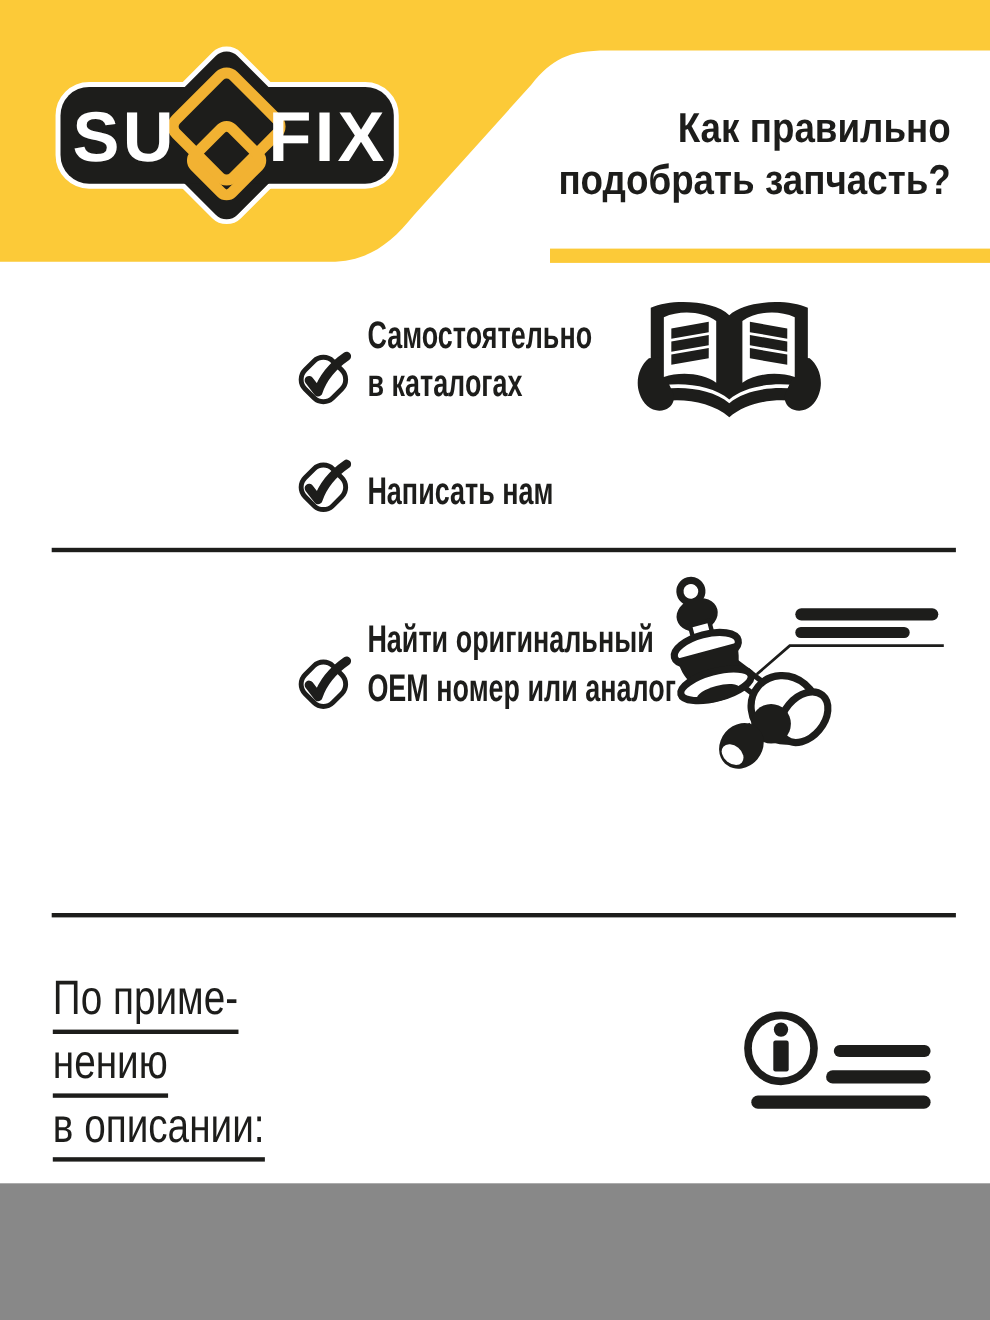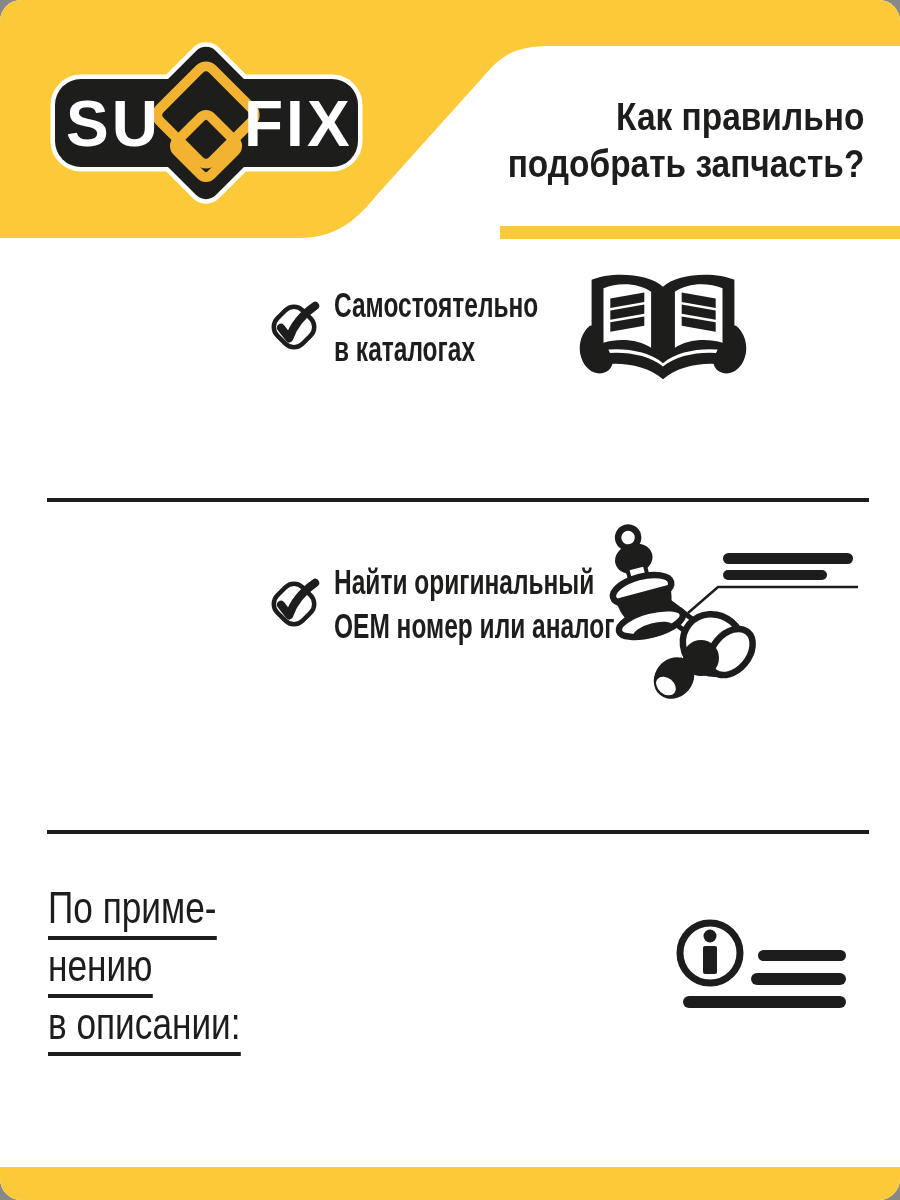--- a/index.html
+++ b/index.html
@@ -3,25 +3,24 @@
 <meta charset="utf-8">
 <style>
   :root{
     --yellow:#FCCA38;
     --gold:#F2B232;
     --ink:#1D1D1B;
   }
   *{box-sizing:border-box}
   html,body{margin:0;padding:0;background:#888}
   .canvas{
-    position:relative;width:900px;height:1200px;margin:0 auto;
+    position:relative;width:900px;height:1076px;margin:0 auto;
     background:#fff;overflow:hidden;
     font-family:"Liberation Sans","DejaVu Sans",sans-serif;
     color:var(--ink);
-    border-radius:21px;
   }
   svg{display:block}
   .yellow-f{fill:var(--yellow)}
   .ink-f{fill:var(--ink)}
 
   
   .header-svg{position:absolute;left:0;top:0;width:900px;height:280px}
   .logo-svg{position:absolute;left:38px;top:22px;width:345px;height:210px}
   .logo-text{font-family:"Liberation Sans","DejaVu Sans",sans-serif;font-weight:bold;font-size:64px;letter-spacing:3px;fill:#fff}
   .title{
@@ -33,21 +32,21 @@
   
   .sec-heading{position:absolute;left:48px}
   .h-line{
     display:table;font-size:44px;line-height:44px;font-weight:normal;
     padding-bottom:6px;border-bottom:4px solid var(--ink);margin:0 0 4px 0;
     transform:scaleX(.8);transform-origin:0 0;white-space:nowrap;
   }
 
   
   .items{position:absolute;left:268px;width:620px}
-  .item{display:flex;align-items:center;gap:14px}
+  .item{display:flex;align-items:flex-end;gap:14px}
   .check-icon{width:52px;height:52px;flex:0 0 auto;overflow:visible}
   .item-text{
     font-size:35px;line-height:44px;font-weight:bold;white-space:pre-line;
     transform:scaleX(.7);transform-origin:0 0;margin-top:0;width:640px;
   }
   .gap48{height:46px}
   .gap56{height:50px}
 
   .divider{position:absolute;left:47px;width:822px;height:4px;background:var(--ink)}
 
@@ -101,20 +100,26 @@
 
   <div class="items" style="top:283px">
     <div class="item">
       <svg class="check-icon" viewBox="0 0 64 64">
           <use href="#ck"></use>
         </svg>
       <div class="item-text">Самостоятельно
 в каталогах</div>
     </div>
     <div class="gap48"></div>
+    <div class="item">
+      <svg class="check-icon" viewBox="0 0 64 64">
+          <use href="#ck"></use>
+        </svg>
+      <div class="item-text">Написать нам</div>
+    </div>
   </div>
 
   <svg class="book-svg" viewBox="0 0 200 150">
     <g fill="var(--ink)">
       <path d="M100,24 C84,8 38,6 16,16 L16,102 C40,94 80,97 100,114 C120,97 160,94 184,102 L184,16 C162,6 116,8 100,24 Z"></path>
       <path d="M16,106 C40,98 80,101 100,118 C120,101 160,98 184,106 L184,119 C160,111 122,114 100,133 C78,114 40,111 16,119 Z"></path>
       <path d="M14,70 C4,78 -1,94 4,108 C8,121 20,129 31,125 C40,122 43,113 39,105 L31,88 C28,81 28,74 31,68 Z"></path>
       <path d="M31,68 C38,56 48,47 56,42 L63,52 C54,58 45,68 41,78 Z"></path>
       <g transform="translate(200,0) scale(-1,1)">
         <path d="M14,70 C4,78 -1,94 4,108 C8,121 20,129 31,125 C40,122 43,113 39,105 L31,88 C28,81 28,74 31,68 Z"></path>

